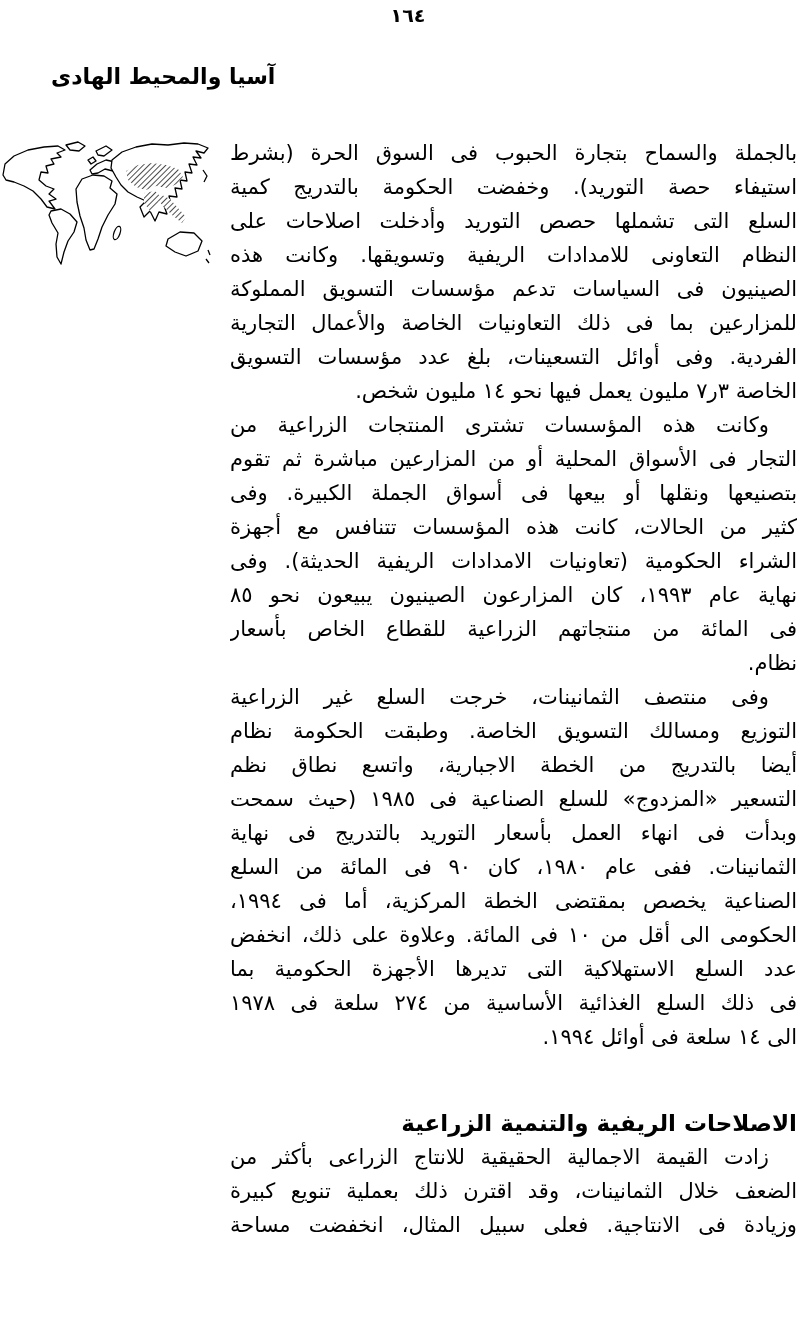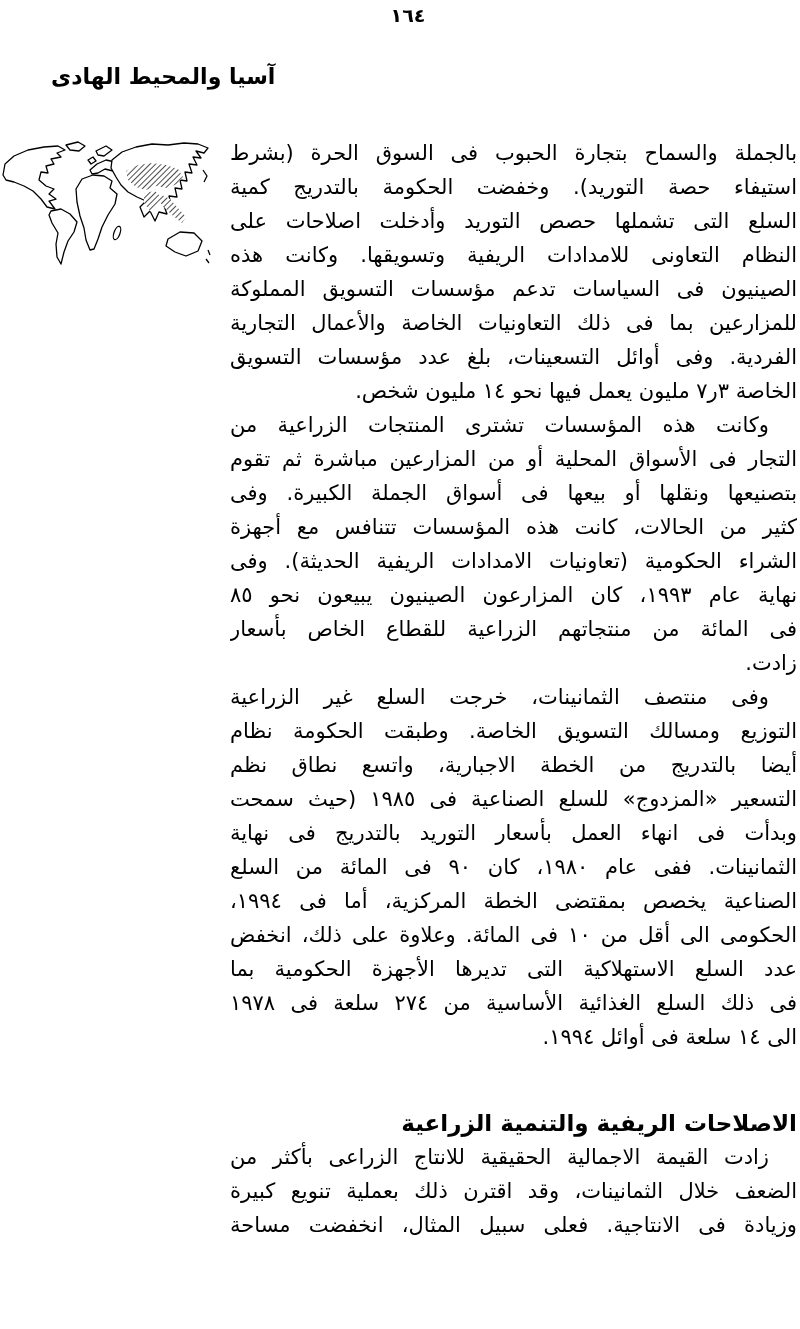--- a/index.html
+++ b/index.html
@@ -116,21 +116,21 @@
       <div class="line">للمزارعين بما فى ذلك التعاونيات الخاصة والأعمال التجارية</div>
       <div class="line">الفردية. وفى أوائل التسعينات، بلغ عدد مؤسسات التسويق</div>
       <div class="line para-end">الخاصة ٣ر٧ مليون يعمل فيها نحو ١٤ مليون شخص.</div>
       <div class="line indent">وكانت هذه المؤسسات تشترى المنتجات الزراعية من</div>
       <div class="line">التجار فى الأسواق المحلية أو من المزارعين مباشرة ثم تقوم</div>
       <div class="line">بتصنيعها ونقلها أو بيعها فى أسواق الجملة الكبيرة. وفى</div>
       <div class="line">كثير من الحالات، كانت هذه المؤسسات تتنافس مع أجهزة</div>
       <div class="line">الشراء الحكومية (تعاونيات الامدادات الريفية الحديثة). وفى</div>
       <div class="line">نهاية عام ١٩٩٣، كان المزارعون الصينيون يبيعون نحو ٨٥</div>
       <div class="line">فى المائة من منتجاتهم الزراعية للقطاع الخاص بأسعار</div>
-      <div class="line para-end">زادت.</div>
+      <div class="line para-end">نظام.</div>
       <div class="line indent">وفى منتصف الثمانينات، خرجت السلع غير الزراعية</div>
       <div class="line">التوزيع ومسالك التسويق الخاصة. وطبقت الحكومة نظام</div>
       <div class="line">أيضا بالتدريج من الخطة الاجبارية، واتسع نطاق نظم</div>
       <div class="line">التسعير «المزدوج» للسلع الصناعية فى ١٩٨٥ (حيث سمحت</div>
       <div class="line">وبدأت فى انهاء العمل بأسعار التوريد بالتدريج فى نهاية</div>
       <div class="line">الثمانينات. ففى عام ١٩٨٠، كان ٩٠ فى المائة من السلع</div>
       <div class="line">الصناعية يخصص بمقتضى الخطة المركزية، أما فى ١٩٩٤،</div>
       <div class="line">الحكومى الى أقل من ١٠ فى المائة. وعلاوة على ذلك، انخفض</div>
       <div class="line">عدد السلع الاستهلاكية التى تديرها الأجهزة الحكومية بما</div>
       <div class="line">فى ذلك السلع الغذائية الأساسية من ٢٧٤ سلعة فى ١٩٧٨</div>

